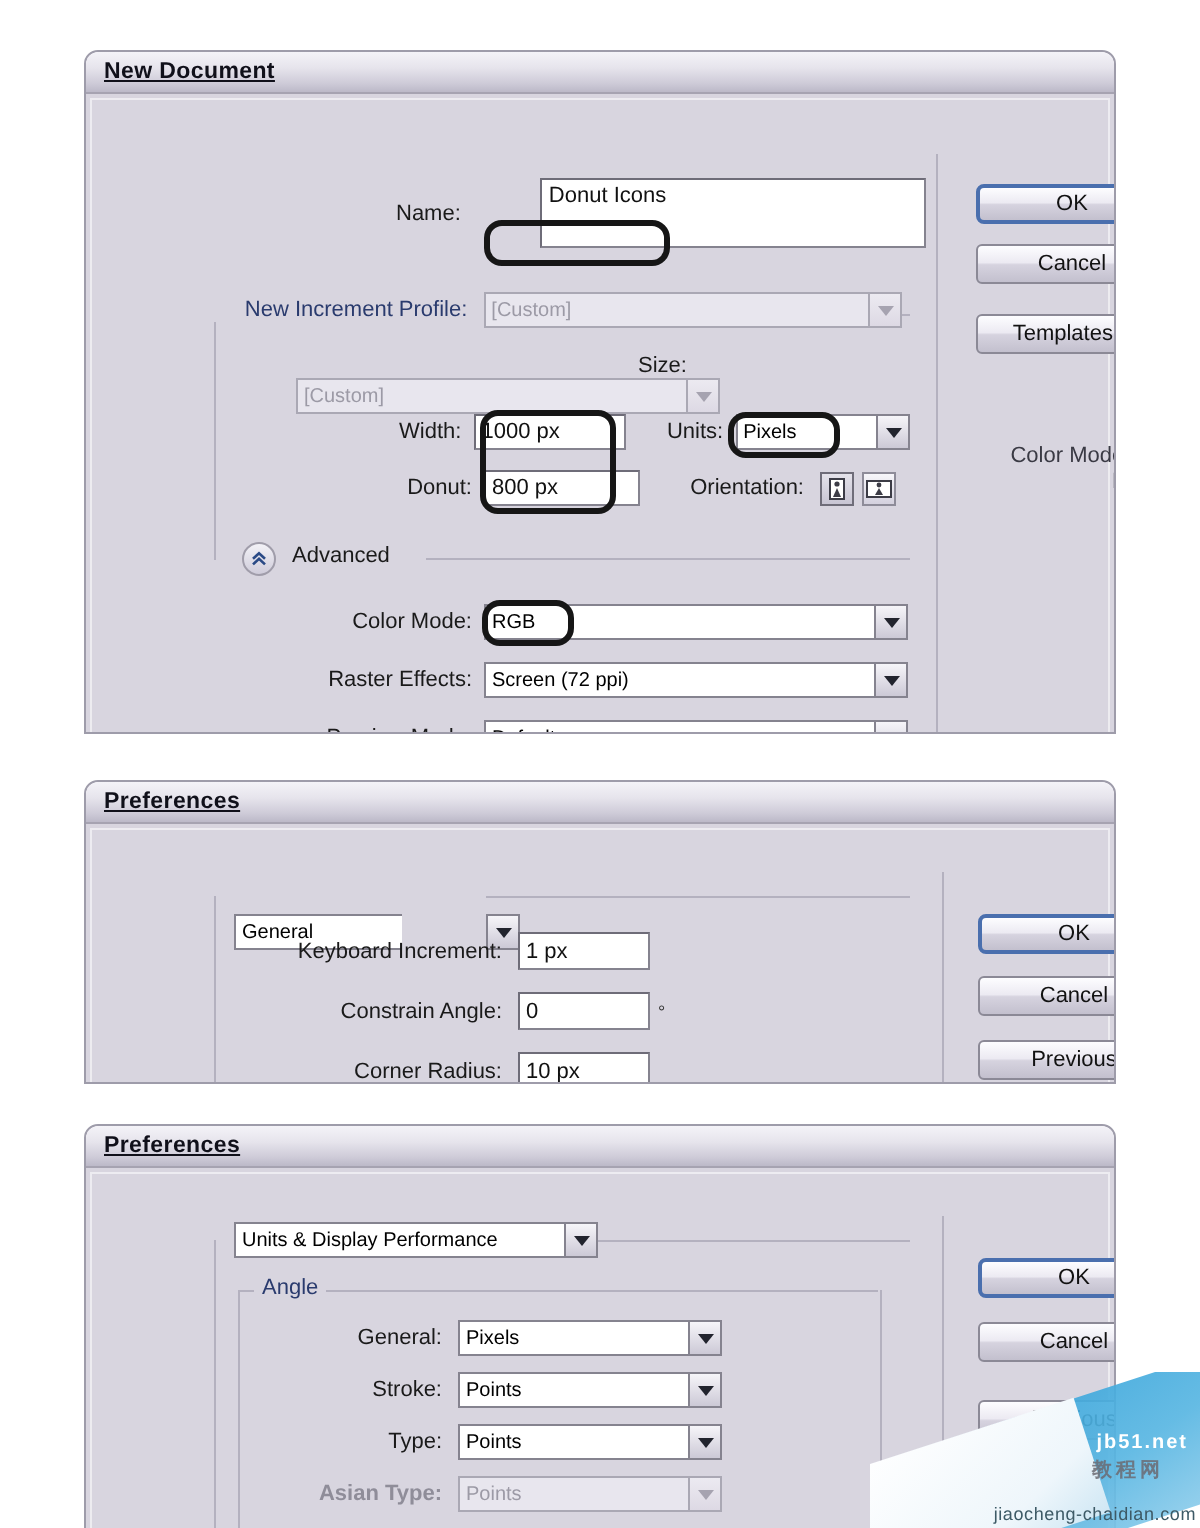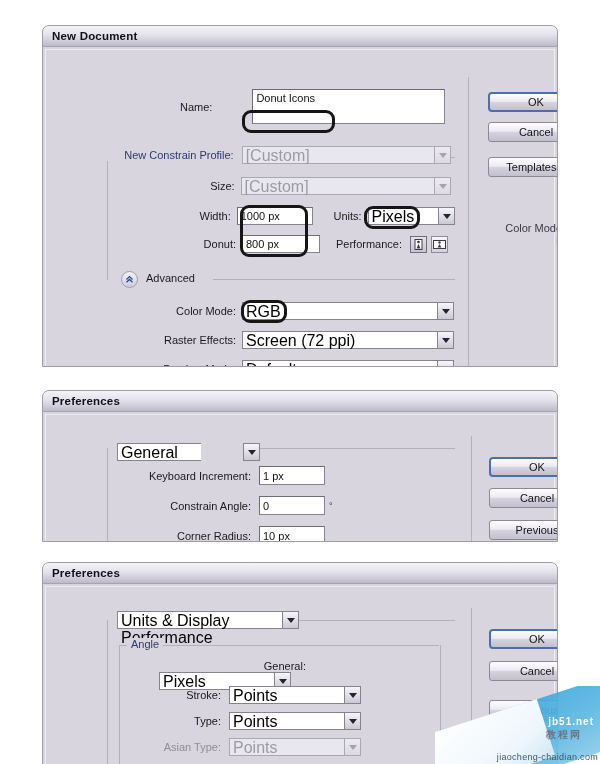--- a/index.html
+++ b/index.html
@@ -21,20 +21,21 @@
   }
   .dlg-title{
     height:20px;line-height:20px;
     padding-left:9px;
     font-weight:bold;font-size:11.5px;
     color:#10101a;
     background:linear-gradient(to bottom,#f4f3f8 0%,#e6e4ec 40%,#cecbd8 78%,#bcb9c8 100%);
     border-bottom:1px solid #a6a3b1;
     border-radius:6px 6px 0 0;
     letter-spacing:0.2px;
+    text-decoration:underline;
   }
   .dlg-body{position:relative;background:#d8d5df;}
   .dlg-body:before{
     content:"";position:absolute;left:2px;right:2px;top:2px;bottom:0;
     border:1px solid #ffffff;border-bottom:none;pointer-events:none;opacity:.55;
   }
 
   
   .row{position:absolute;display:flex;align-items:center;}
   .lbl{text-align:right;font-size:11px;color:#1a1a1a;white-space:nowrap;}
@@ -45,21 +46,21 @@
     background:#ffffff;
     border:1px solid #85838f;
     border-top-color:#6e6c78;border-left-color:#6e6c78;
     height:16px;line-height:16px;
     padding:0 3px;font-size:11px;color:#111;
     box-sizing:border-box;
   }
   .combo{display:flex;align-items:stretch;box-sizing:border-box;}
   .combo .txt{
     flex:1;background:#fff;border:1px solid #85838f;border-right:none;
-    height:18px;line-height:17px;padding:0 3px;font-size:16px;box-sizing:border-box;
+    height:18px;line-height:17px;padding:0 3px;font-size:10px;box-sizing:border-box;
   }
   .combo.dim .txt{background:#e8e6ee;color:#9c9aa6;border-color:#aaa8b4;}
   .combo .arrow{
     width:17px;height:18px;box-sizing:border-box;
     background:linear-gradient(to bottom,#f6f5f9,#ccc9d6);
     border:1px solid #85838f;
     display:flex;align-items:center;justify-content:center;
   }
   .combo.dim .arrow{background:linear-gradient(to bottom,#eceaf1,#ddd9e4);border-color:#aaa8b4;}
   .chev{width:0;height:0;border-left:4px solid transparent;border-right:4px solid transparent;border-top:5px solid #22242e;}
@@ -130,41 +131,41 @@
 <body>
 
 <div class="stage">
 
   <div class="dialog" style="left:42px;top:25px;width:514px;height:340px;">
 
     <div class="dlg-title">New Document</div>
 
     <div class="dlg-body" style="height:319px;">
 
-      <div class="row" style="left:2px;top:42px;width:400px;gap:34px;">
+      <div class="row" style="left:20px;top:42px;width:400px;gap:34px;">
         <span class="lbl" style="width:185px;">Name:</span>
         <span class="field" style="width:212px;height:35px;line-height:17px;margin-left:6px;">Donut Icons</span>
       </div>
       <div class="hl" style="left:199px;top:63px;width:93px;height:23px;"></div>
 
       <div class="grp" style="left:64px;top:110px;width:348px;height:123px;border-right:none;border-bottom:none;"></div>
       <div class="sep" style="left:64px;top:110px;width:10px;"></div>
       <div class="sep" style="left:404px;top:110px;width:8px;"></div>
 
       <div class="row" style="left:8px;top:99px;width:400px;">
-        <span class="lbl lbl-blue" style="width:185px;background:#d8d5df;padding-right:2px;">New Constrain Profile:</span>
+        <span class="lbl lbl-blue" style="width:185px;background:#d8d5df;padding-right:2px;">New Increment Profile:</span>
         <span class="combo dim" style="width:212px;margin-left:6px;">
           <span class="txt">[Custom]</span>
           <span class="arrow">
               <i class="chev"></i>
             </span>
         </span>
       </div>
 
-      <div class="row" style="left:8px;top:130px;width:400px;">
+      <div class="row" style="left:8px;top:130px;width:400px;flex-direction:column;">
         <span class="lbl" style="width:185px;">Size:</span>
         <span class="combo dim" style="width:212px;margin-left:6px;">
           <span class="txt">[Custom]</span>
           <span class="arrow">
               <i class="chev"></i>
             </span>
         </span>
       </div>
 
       <div class="row" style="left:8px;top:160px;width:404px;">
@@ -175,21 +176,21 @@
           <span class="txt">Pixels</span>
           <span class="arrow">
               <i class="chev"></i>
             </span>
         </span>
       </div>
 
       <div class="row" style="left:8px;top:188px;width:404px;">
         <span class="lbl" style="width:185px;">Donut:</span>
         <span class="field" style="width:78px;height:18px;line-height:17px;margin-left:6px;">800 px</span>
-        <span class="lbl" style="width:72px;margin-left:10px;">Performance:</span>
+        <span class="lbl" style="width:72px;margin-left:10px;">Orientation:</span>
         <span style="margin-left:8px;display:inline-flex;">
           <span class="orient-btn sel">
             <svg width="11" height="11" viewBox="0 0 11 11">
                 <rect x="2" y="0.5" width="7" height="10" fill="#fff" stroke="#3c3c46"></rect>
                 <circle cx="5.5" cy="3" r="1.3" fill="#3c3c46"></circle>
                 <path d="M3.5 9.5 L5.5 5 L7.5 9.5 Z" fill="#3c3c46"></path>
               </svg>
           </span>
           <span class="orient-btn">
             <svg width="13" height="11" viewBox="0 0 13 11">
@@ -257,21 +258,21 @@
 
   <div class="dialog" style="left:42px;top:390px;width:514px;height:150px;">
 
     <div class="dlg-title">Preferences</div>
 
     <div class="dlg-body" style="height:129px;">
 
       <div class="grp" style="left:64px;top:36px;width:348px;height:93px;border-right:none;border-bottom:none;"></div>
       <div class="sep" style="left:200px;top:36px;width:212px;"></div>
 
-      <div class="combo" style="position:absolute;left:74px;top:31px;width:143px;gap:42px;">
+      <div class="combo" style="position:absolute;left:74px;top:45px;width:143px;gap:42px;">
         <span class="txt">General</span>
         <span class="arrow">
             <i class="chev"></i>
           </span>
       </div>
 
       <div class="row" style="left:8px;top:54px;width:330px;">
         <span class="lbl" style="width:200px;">Keyboard Increment:</span>
         <span class="field" style="width:66px;height:19px;line-height:18px;margin-left:8px;">1 px</span>
       </div>
@@ -309,21 +310,21 @@
         <span class="arrow">
             <i class="chev"></i>
           </span>
       </div>
 
       <div class="grp" style="left:76px;top:61px;width:320px;height:120px;border-bottom:none;"></div>
       <div class="sep" style="left:76px;top:61px;width:8px;"></div>
       <div class="sep" style="left:118px;top:61px;width:278px;"></div>
       <div class="grp-lbl" style="left:84px;top:54px;">Angle</div>
 
-      <div class="row" style="left:8px;top:76px;width:340px;flex-direction:column;">
+      <div class="row" style="left:8px;top:76px;width:340px;">
         <span class="lbl" style="width:170px;">General:</span>
         <span class="combo" style="width:132px;margin-left:8px;">
           <span class="txt">Pixels</span>
           <span class="arrow">
               <i class="chev"></i>
             </span>
         </span>
       </div>
 
       <div class="row" style="left:8px;top:102px;width:340px;">
@@ -340,21 +341,21 @@
         <span class="lbl" style="width:170px;">Type:</span>
         <span class="combo" style="width:132px;margin-left:8px;">
           <span class="txt">Points</span>
           <span class="arrow">
               <i class="chev"></i>
             </span>
         </span>
       </div>
 
       <div class="row" style="left:8px;top:154px;width:340px;">
-        <span class="lbl lbl-dim" style="width:170px;">Asian Type:</span>
+        <span class="lbl lbl-dim" style="width:170px;font-weight:bold;">Asian Type:</span>
         <span class="combo dim" style="width:132px;margin-left:8px;">
           <span class="txt">Points</span>
           <span class="arrow">
               <i class="chev"></i>
             </span>
         </span>
       </div>
 
       <div style="position:absolute;left:428px;top:24px;width:1px;height:157px;background:#b4b1bf;"></div>
 

